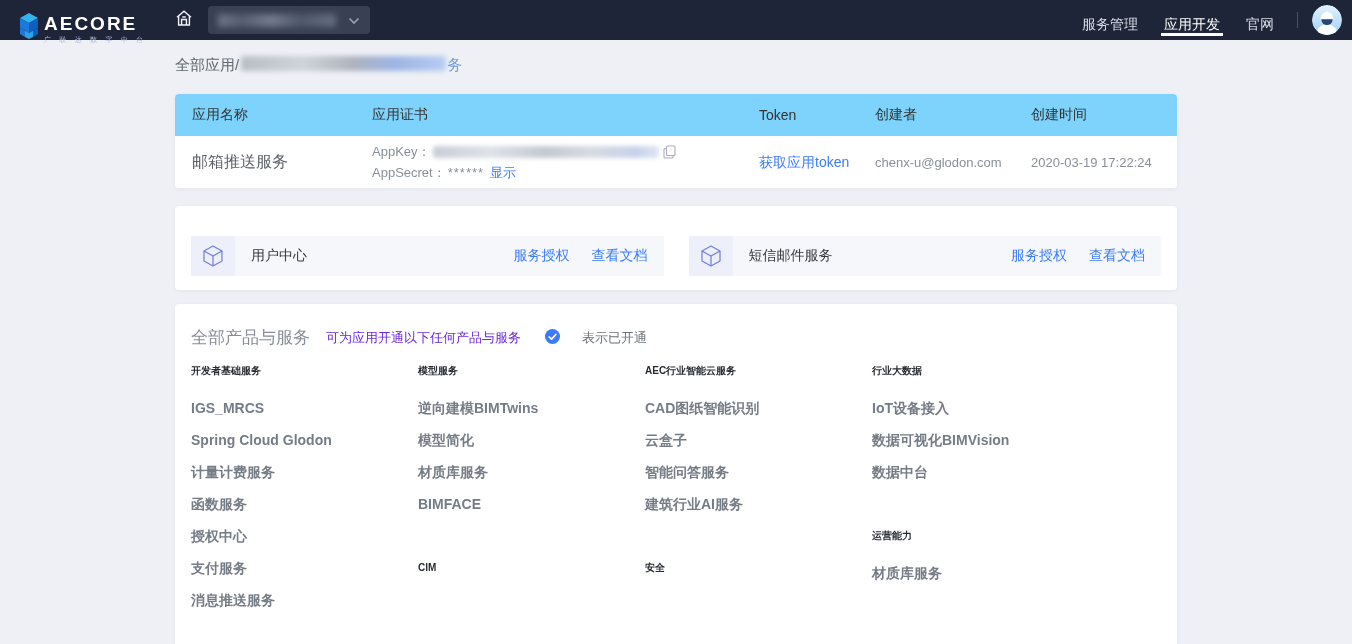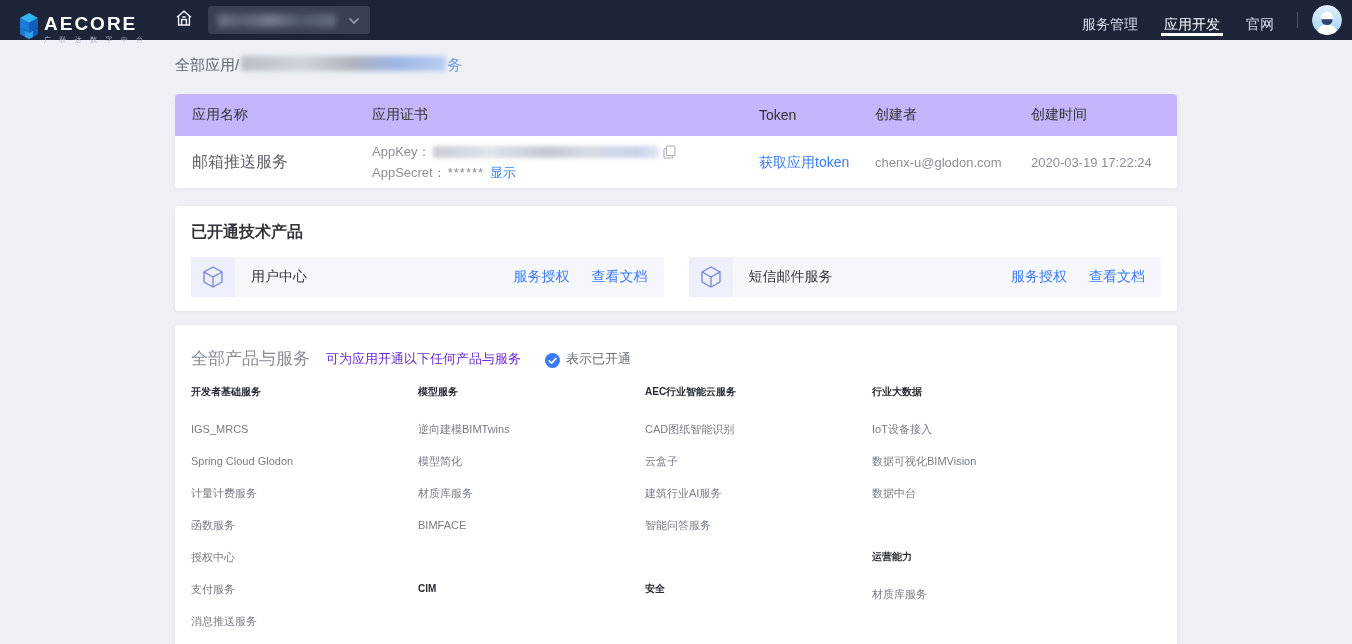--- a/index.html
+++ b/index.html
@@ -31,21 +31,21 @@
   .bc-root { cursor:pointer; }
   .bc-redact { display:inline-block; width:205px; height:15px; margin-left:2px; border-radius:2px; filter:blur(2.5px);
     background:linear-gradient(90deg,#b9bdc6,#cfd3da 30%,#aeb3bd 55%,#9db4e4 75%,#b8cdf2); }
   .bc-tail { color:#6f9ae0; filter:blur(.6px); margin-left:1px; }
 
   .card { background:#fff; border-radius:4px; box-shadow:0 1px 4px rgba(30,40,80,.05); }
 
   
   .tbl { margin-top:12px; overflow:hidden; }
   .tbl-grid { display:grid; grid-template-columns:180px 387px 116px 156px 1fr; align-items:center; padding-left:17px; }
-  .tbl-head { height:42px; background:#c4b5fd; font-size:14px; color:#333; }
+  .tbl-head { height:42px; background:#7dd3fc; font-size:14px; color:#333; }
   .tbl-row { height:52px; background:#fff; }
   .app-name { font-size:16px; color:#5c6269; }
   .cert-line { display:flex; align-items:center; font-size:13px; color:#8a9099; line-height:21px; }
   .redact-key { display:inline-block; width:226px; height:12px; margin:0 4px 0 2px; border-radius:2px; filter:blur(2px);
     background:linear-gradient(90deg,#c9cdd5,#dfe2e8 25%,#c4c9d2 50%,#d7dbe2 70%,#c8d2ea 90%,#dfe5f2); }
   .copy-btn { cursor:pointer; display:flex; align-items:center; }
   a.lnk { color:#3a7bfd; text-decoration:none; cursor:pointer; }
   .token-lnk { font-size:14px; }
   .mask { letter-spacing:1px; margin:0 6px 0 2px; }
   .cell-dim { font-size:13px; color:#8a9099; }
@@ -57,28 +57,28 @@
   .ep-row { flex:1; height:40px; background:#f6f7fa; display:flex; align-items:center;text-align:center; }
   .ep-icon { width:44px; height:40px; background:#edeffa; display:flex; align-items:center; justify-content:center; flex:none; }
   .ep-name { font-size:14px; color:#33373d; margin-left:16px; }
   .ep-links { margin-left:auto; display:flex; gap:22px; padding-right:16px; font-size:14px; }
 
   
   .allp { margin-top:14px; padding:22px 16px 0; height:420px; }
   .allp-head { display:flex; align-items:center; }
   .allp-title { font-size:17px; color:#878d98; }
   .allp-sub { font-size:13px; color:#6d28d9; margin-left:16px; }
-  .legend { display:flex; align-items:flex-end; gap:6px; margin-left:24px; font-size:13px; color:#6b7078; }
+  .legend { display:flex; align-items:flex-start; gap:22px; margin-left:24px; font-size:13px; color:#6b7078; }
   .grid4 { display:grid; grid-template-columns:227px 227px 227px 1fr; margin-top:6px; }
   .pcol { display:flex; flex-direction:column; }
   .psec-header { height:32px; line-height:32px; font-size:10px; font-weight:bold; color:#272c33; }
   .psec-header + .pitem { margin-top:5px; }
   .psec { display:flex; flex-direction:column; }
   .psec + .psec { margin-top:32px; }
-  .pitem { height:32px; line-height:32px; font-size:11px; color:#767c86; cursor:pointer; white-space:nowrap; }
+  .pitem { height:32px; line-height:32px; font-size:14px; color:#767c86; cursor:pointer; white-space:nowrap;font-weight:bold; }
 </style>
 </head>
 <body>
 
 <div class="navbar">
   <div class="logo">
     <span>
       <svg width="30" height="30" viewBox="0 0 30 30">
         <polygon points="15,2 24,7 15,12 6,7" fill="#34b4ef"></polygon>
         <polygon points="6,7 15,12 15,22 6,17" fill="#1b79da"></polygon>
@@ -177,21 +177,20 @@
           <a class="lnk">显示</a>
         </div>
       </div>
       <div><a class="lnk token-lnk">获取应用token</a></div>
       <div class="cell-dim">chenx-u@glodon.com</div>
       <div class="cell-dim">2020-03-19 17:22:24</div>
     </div>
   </div>
 
   <div class="card enabled">
-    <div class="sec-title">已开通技术产品</div>
     <div class="ep-rows">
         <div class="ep-row">
           <span class="ep-icon">
             <svg width="20" height="22" viewBox="0 0 20 22" fill="none" stroke="#6e7fd9" stroke-width="1.2" stroke-linejoin="round">
               <path d="M10 1 L19 6 V16 L10 21 L1 16 V6 Z"></path>
               <path d="M1 6 L10 11 L19 6"></path>
               <path d="M10 11 V21"></path>
             </svg>
           </span>
           <span class="ep-name">用户中心</span>
@@ -252,22 +251,22 @@
           </div>
           <div class="psec">
             <div class="psec-header">CIM</div>
           </div>
         </div>
         <div class="pcol">
           <div class="psec">
             <div class="psec-header">AEC行业智能云服务</div>
             <div class="pitem">CAD图纸智能识别</div>
             <div class="pitem">云盒子</div>
+            <div class="pitem">智能问答服务</div>
             <div class="pitem">建筑行业AI服务</div>
-            <div class="pitem">智能问答服务</div>
           </div>
           <div class="psec">
             <div class="psec-header">安全</div>
           </div>
         </div>
         <div class="pcol">
           <div class="psec">
             <div class="psec-header">行业大数据</div>
             <div class="pitem">IoT设备接入</div>
             <div class="pitem">数据可视化BIMVision</div>

